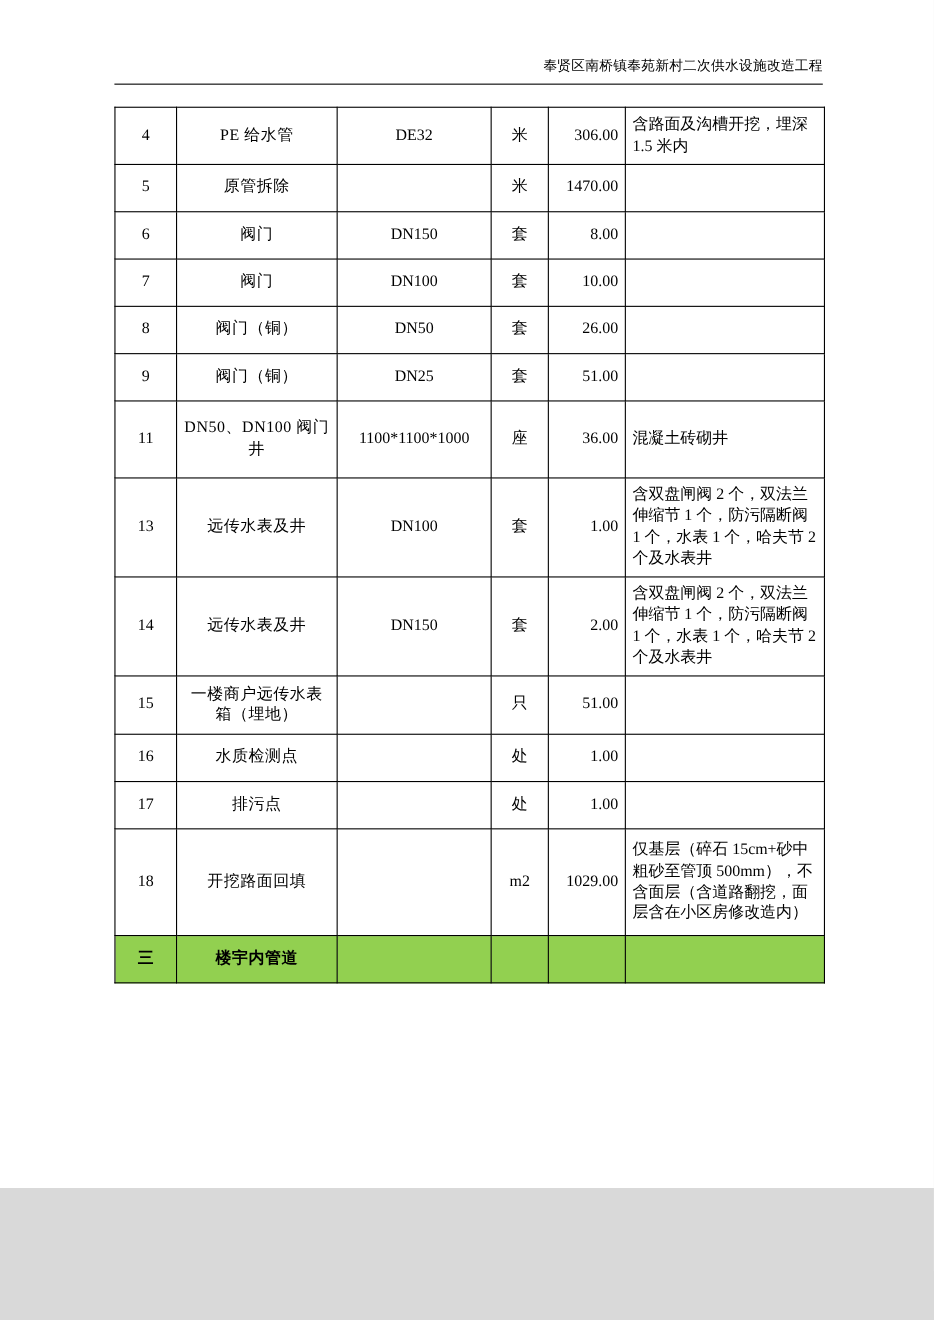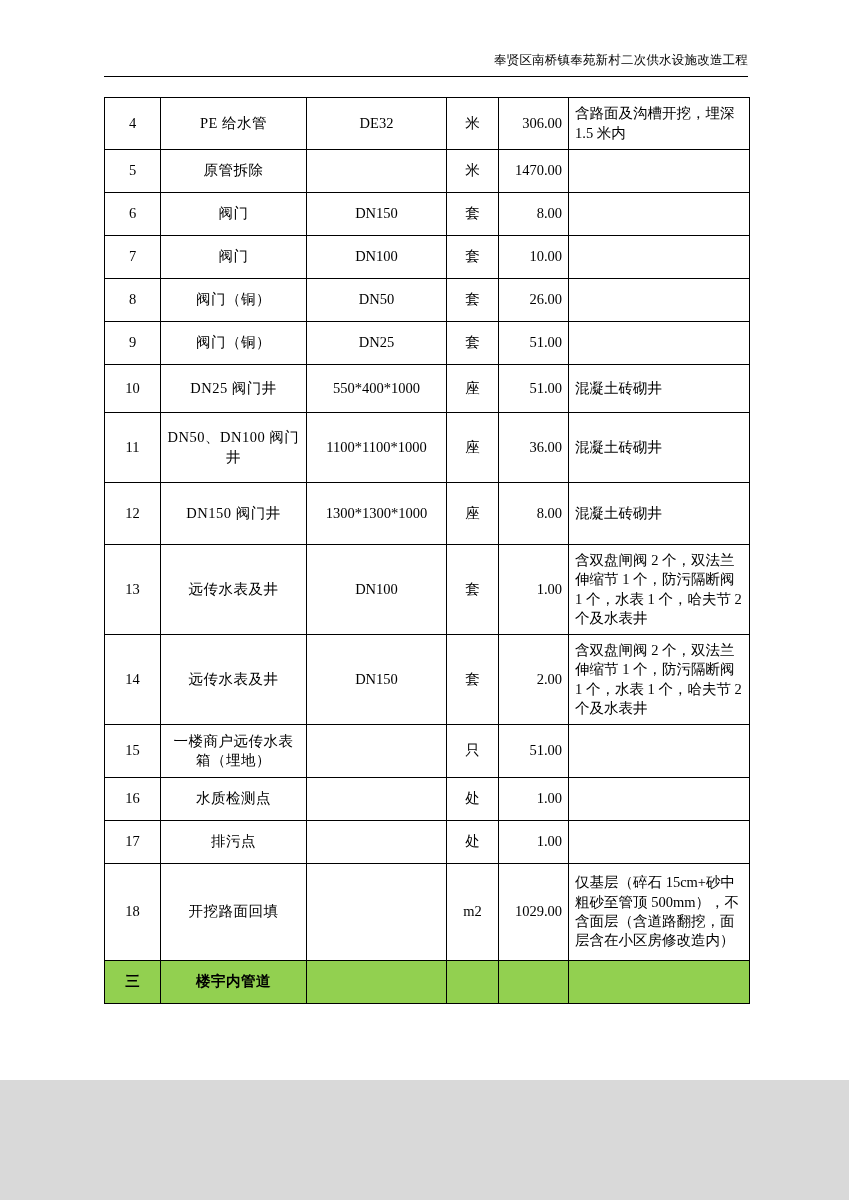--- a/index.html
+++ b/index.html
@@ -157,44 +157,28 @@
             <td class="note"></td>
           </tr>
           <tr style="height: 43px;">
             <td class="no">9</td>
             <td class="name">阀门（铜）</td>
             <td class="spec">DN25</td>
             <td class="unit">套</td>
             <td class="qty">51.00</td>
             <td class="note"></td>
           </tr>
-          <tr style="height: 48px;">
-            <td class="no">10</td>
-            <td class="name">DN25 阀门井</td>
-            <td class="spec">550*400*1000</td>
-            <td class="unit">座</td>
-            <td class="qty">51.00</td>
-            <td class="note">混凝土砖砌井</td>
-          </tr>
           <tr style="height: 70px;">
             <td class="no">11</td>
             <td class="name">DN50、DN100 阀门井</td>
             <td class="spec">1100*1100*1000</td>
             <td class="unit">座</td>
             <td class="qty">36.00</td>
             <td class="note">混凝土砖砌井</td>
           </tr>
-          <tr style="height: 62px;">
-            <td class="no">12</td>
-            <td class="name">DN150 阀门井</td>
-            <td class="spec">1300*1300*1000</td>
-            <td class="unit">座</td>
-            <td class="qty">8.00</td>
-            <td class="note">混凝土砖砌井</td>
-          </tr>
           <tr style="height: 90px;">
             <td class="no">13</td>
             <td class="name">远传水表及井</td>
             <td class="spec">DN100</td>
             <td class="unit">套</td>
             <td class="qty">1.00</td>
             <td class="note">含双盘闸阀 2 个，双法兰伸缩节 1 个，防污隔断阀 1 个，水表 1 个，哈夫节 2 个及水表井</td>
           </tr>
           <tr style="height: 90px;">
             <td class="no">14</td>

